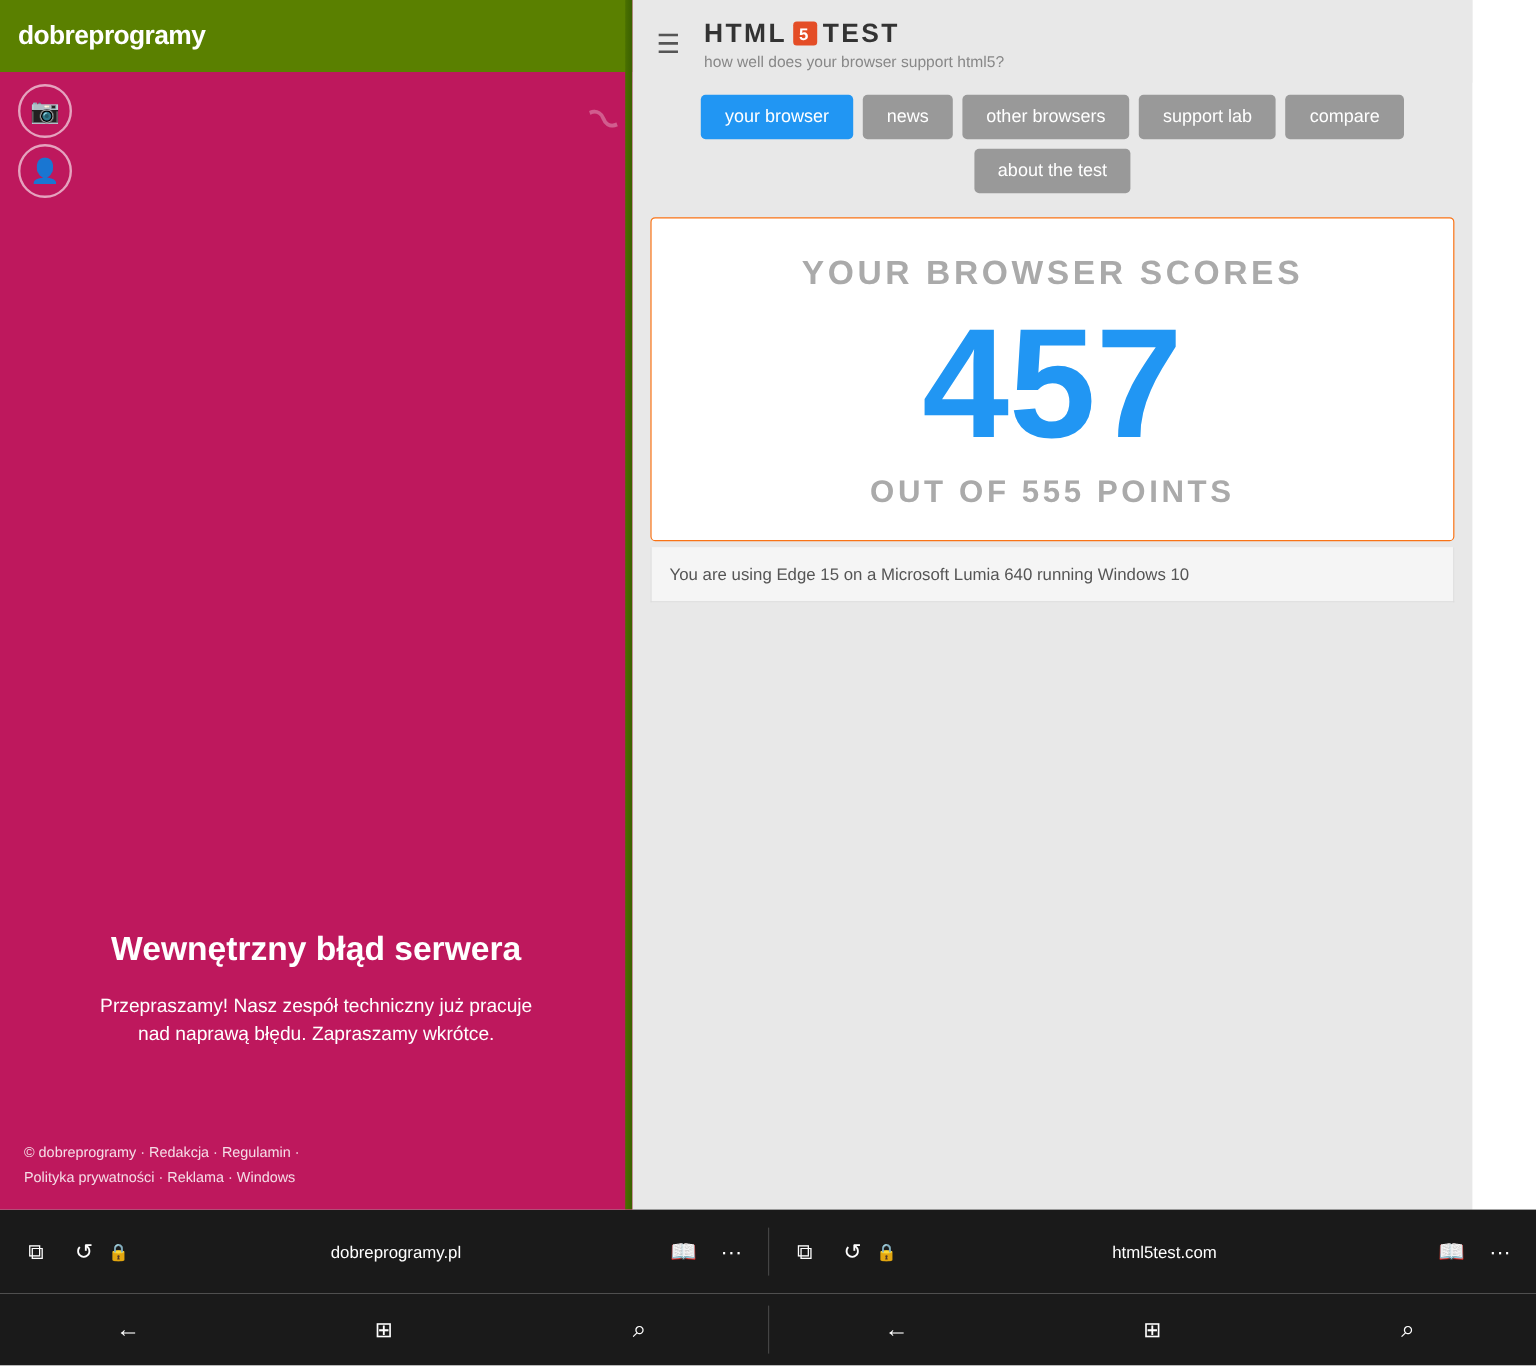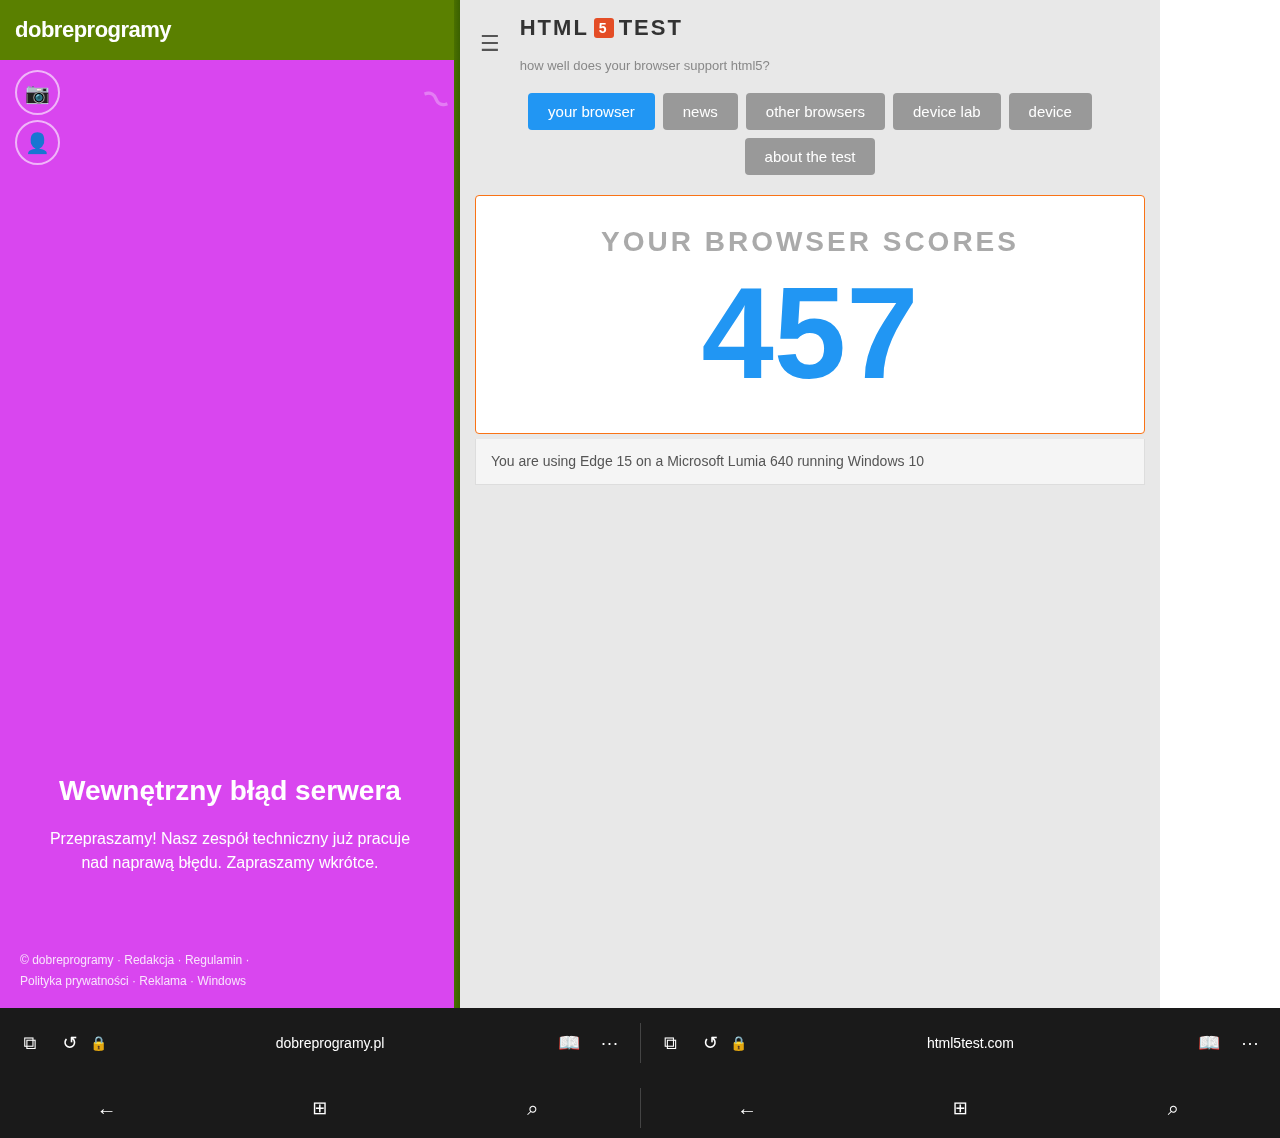--- a/index.html
+++ b/index.html
@@ -6,22 +6,22 @@
     body { width: 1280px; height: 1138px; overflow: hidden; font-family: Arial, sans-serif; display: flex; flex-direction: column; }
 
     .main-content {
       display: flex;
       flex: 1;
       height: 900px;
     }
 
     
     .left-panel {
-      width: 460px;
-      background-color: #d946ef;
+      width: 527px;
+      background-color: #be185d;
       display: flex;
       flex-direction: column;
       position: relative;
       overflow: hidden;
     }
 
     .left-header {
       background-color: #5a8000;
       padding: 10px 15px;
       display: flex;
@@ -136,21 +136,21 @@
       color: white;
       font-size: 14px;
       font-weight: bold;
       padding: 2px 5px;
       border-radius: 3px;
     }
 
     .html5-subtitle {
       color: #888;
       font-size: 13px;
-      margin-top: 17px;
+      margin-top: 3px;
     }
 
     .nav-buttons {
       display: flex;
       flex-wrap: wrap;
       justify-content: center;
       gap: 8px;
       padding: 10px 20px 15px;
     }
 
@@ -361,28 +361,29 @@
           <span>TEST</span>
         </div>
         <div class="html5-subtitle">how well does your browser support html5?</div>
       </div>
     </div>
 
     <div class="nav-buttons">
       <button class="nav-btn active">your browser</button>
       <button class="nav-btn inactive">news</button>
       <button class="nav-btn inactive">other browsers</button>
-      <button class="nav-btn inactive">device lab</button>
-      <button class="nav-btn inactive">device</button>
+      <button class="nav-btn inactive">support lab</button>
+      <button class="nav-btn inactive">compare</button>
       <button class="nav-btn inactive">about the test</button>
     </div>
 
     <div class="score-card">
       <div class="score-title">YOUR BROWSER SCORES</div>
       <div class="score-number">457</div>
+      <div class="score-out-of">OUT OF 555 POINTS</div>
     </div>
 
     <div class="browser-info">You are using Edge 15 on a Microsoft Lumia 640 running Windows 10</div>
   </div>
 </div>
 
 <div class="taskbar">
 
   <div class="taskbar-half">
     <div class="taskbar-icon">⧉</div>

